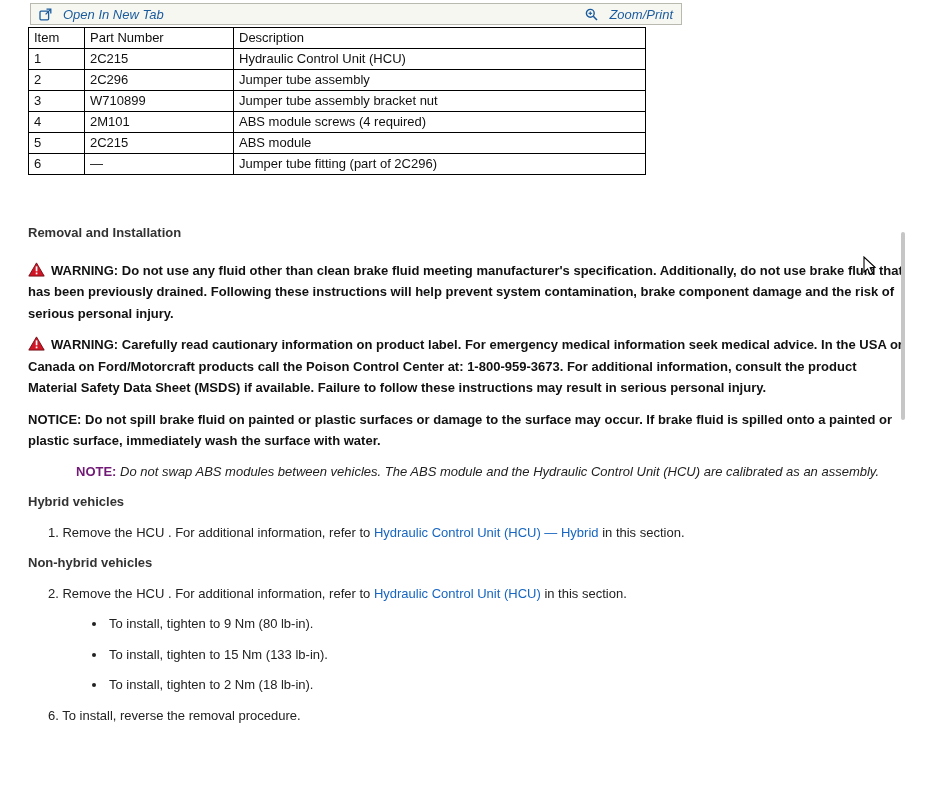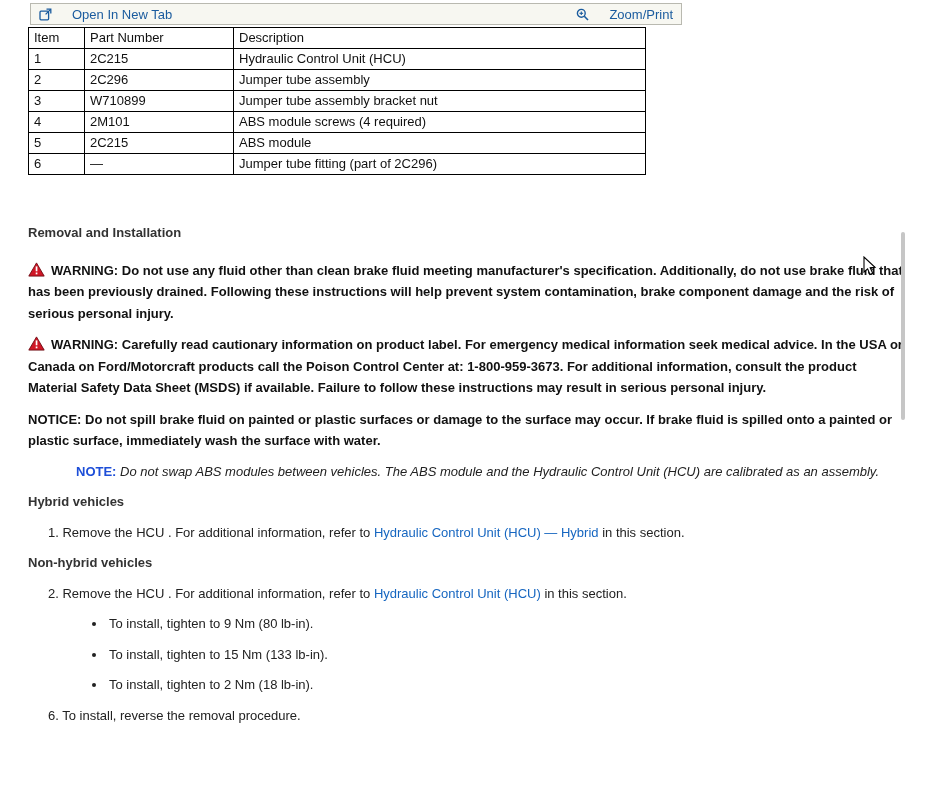--- a/index.html
+++ b/index.html
@@ -15,22 +15,22 @@
   .toolbar {
     position: absolute; left: 30px; top: 3px;
     width: 652px; height: 22px;
     background: #f7f7f1;
     border: 1px solid #b9b9b0;
     display: flex; align-items: center; justify-content: space-between;
     padding: 0 8px;
     font-size: 13px;
   }
   .tb-link {
-    display: inline-flex; align-items: center; gap: 20px;
-    color: #1a5b9e; text-decoration: none; cursor: pointer;
+    display: inline-flex; align-items: center; gap: 11px;
+    color: #1a5b9e; text-decoration: none; cursor: pointer; font-style: italic;
   }
 
   
   table.parts {
     position: absolute; left: 28px; top: 27px;
     border-collapse: collapse;
     font-size: 13px; color: #111;
     background: #fff;
   }
   table.parts th, table.parts td {
@@ -47,21 +47,21 @@
   .content {
     position: absolute; left: 28px; top: 190px;
     width: 876px;
     font-size: 13px; line-height: 21.5px; color: #222;
   }
   .h { font-weight: bold; color: #333; margin-bottom: 9px; }
   .h.title { margin-bottom: 16px; margin-top: 32px; }
   .warn { font-weight: bold; color: #111; margin-bottom: 10px; }
   .notice { font-weight: bold; color: #111; margin-bottom: 9px; }
   .note { margin-bottom: 9px; }
-  .note .lbl { font-weight: bold; color: #1d4ed8; padding-left: 48px; }
+  .note .lbl { font-weight: bold; color: #701a75; padding-left: 48px; }
   .note .txt { font-style: italic; }
   .wicon { vertical-align: -2px; margin-right: 6px; }
   .step-block { margin-bottom: 9px; }
   .step-line { padding-left: 20px; }
   ul.sub { margin: 0 0 0 62px; padding-left: 17px; list-style: disc; }
   ul.sub li { padding-left: 2px; }
   .link { color: #1666c0; text-decoration: none; cursor: pointer; }
 
   
   .scroll-thumb {

